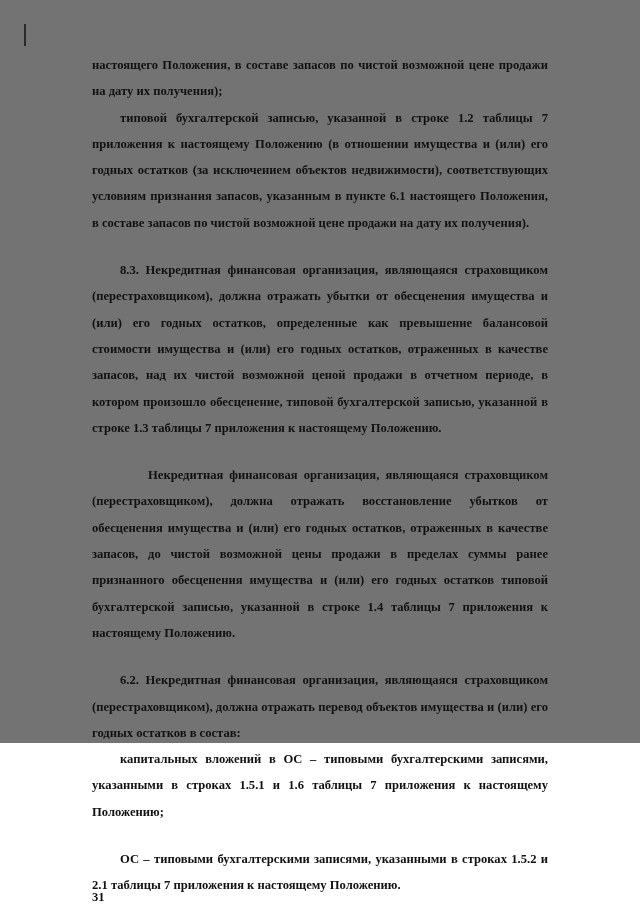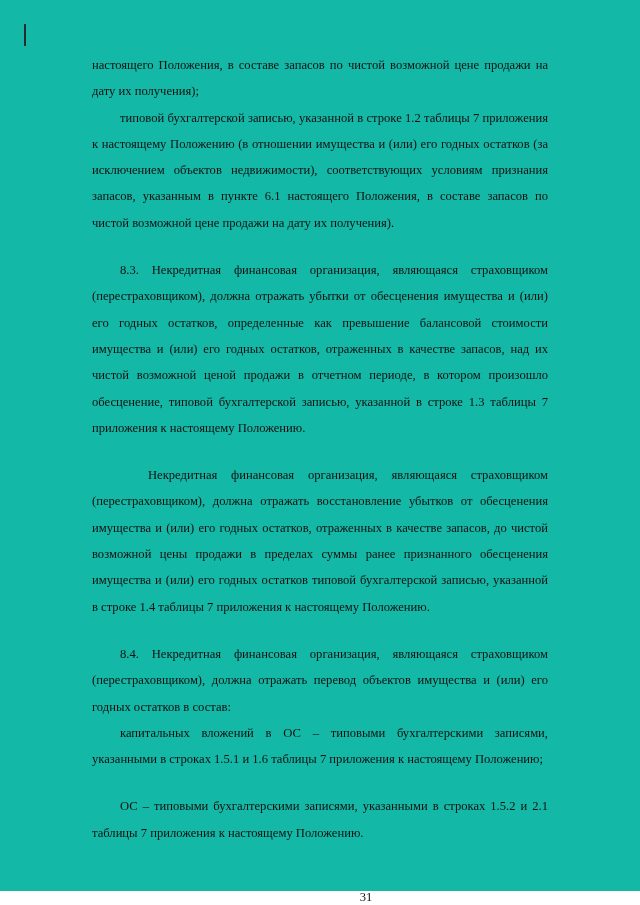--- a/index.html
+++ b/index.html
@@ -13,22 +13,23 @@
     font-family: "Liberation Serif", serif;
     color: #111111;
     position: relative;
     overflow: hidden;
   }
   .page {
     position: absolute;
     left: 0;
     top: 0;
     width: 640px;
-    height: 891px;
-    background: #14b8a6;
+    height: 743px;
+    background: #737373;
+    font-weight: bold;
   }
   
   .margin-mark {
     position: absolute;
     left: 24px;
     top: 24px;
     width: 2px;
     height: 22px;
     background: #2b2b2b;
   }
@@ -56,36 +57,36 @@
     margin-top: 21px;
   }
   p.noindent {
     text-indent: 0;
   }
   .page-number {
     position: absolute;
     left: 0;
     top: 838px;
     width: 548px;
-    text-align: center;
+    text-align: left;
     font-size: 12.6px;
     font-family: "Liberation Serif", serif;
     color: #111111;
   }
 </style>
 </head>
 <body>
 
 <div class="page">
   <div class="margin-mark"></div>
 
   <div class="content">
     <p class="noindent">настоящего Положения, в составе запасов по чистой возможной цене продажи на дату их получения);</p>
     <p class="indent">типовой бухгалтерской записью, указанной в строке 1.2 таблицы 7 приложения к настоящему Положению (в отношении имущества и (или) его годных остатков (за исключением объектов недвижимости), соответствующих условиям признания запасов, указанным в пункте 6.1 настоящего Положения, в составе запасов по чистой возможной цене продажи на дату их получения).</p>
     <p class="indent gap">8.3. Некредитная финансовая организация, являющаяся страховщиком (перестраховщиком), должна отражать убытки от обесценения имущества и (или) его годных остатков, определенные как превышение балансовой стоимости имущества и (или) его годных остатков, отраженных в качестве запасов, над их чистой возможной ценой продажи в отчетном периоде, в котором произошло обесценение, типовой бухгалтерской записью, указанной в строке 1.3 таблицы 7 приложения к настоящему Положению.</p>
     <p class="indent-big gap">Некредитная финансовая организация, являющаяся страховщиком (перестраховщиком), должна отражать восстановление убытков от обесценения имущества и (или) его годных остатков, отраженных в качестве запасов, до чистой возможной цены продажи в пределах суммы ранее признанного обесценения имущества и (или) его годных остатков типовой бухгалтерской записью, указанной в строке 1.4 таблицы 7 приложения к настоящему Положению.</p>
-    <p class="indent gap">8.4. Некредитная финансовая организация, являющаяся страховщиком (перестраховщиком), должна отражать перевод объектов имущества и (или) его годных остатков в состав:</p>
+    <p class="indent gap">6.2. Некредитная финансовая организация, являющаяся страховщиком (перестраховщиком), должна отражать перевод объектов имущества и (или) его годных остатков в состав:</p>
     <p class="indent">капитальных вложений в ОС – типовыми бухгалтерскими записями, указанными в строках 1.5.1 и 1.6 таблицы 7 приложения к настоящему Положению;</p>
     <p class="indent gap">ОС – типовыми бухгалтерскими записями, указанными в строках 1.5.2 и 2.1 таблицы 7 приложения к настоящему Положению.</p>
 
     <div class="page-number">31</div>
   </div>
 </div>
 
 </body></html>

